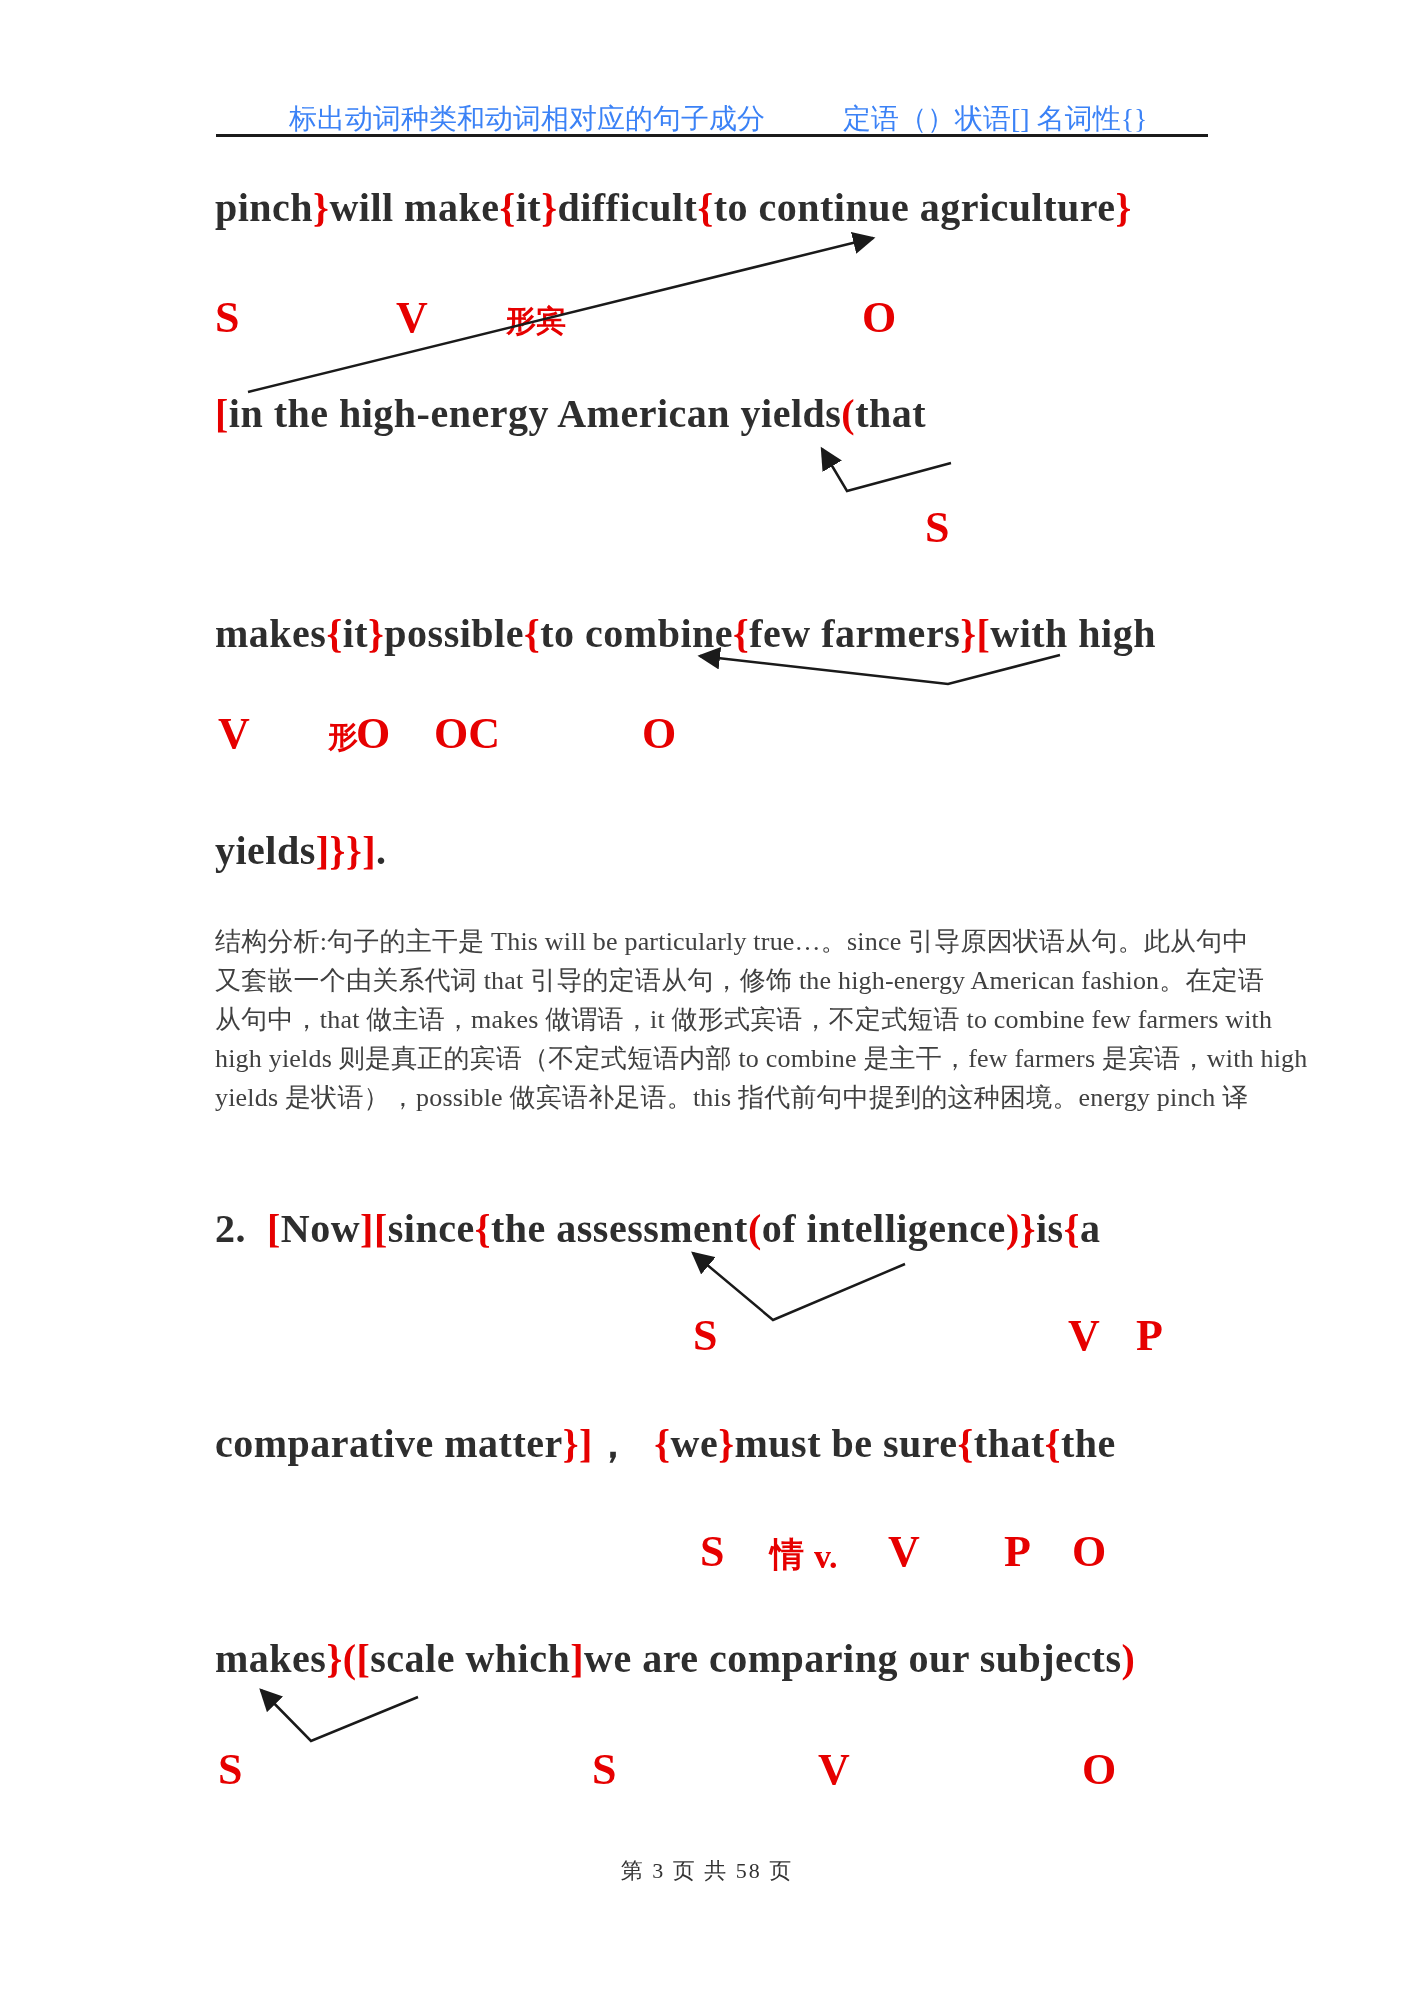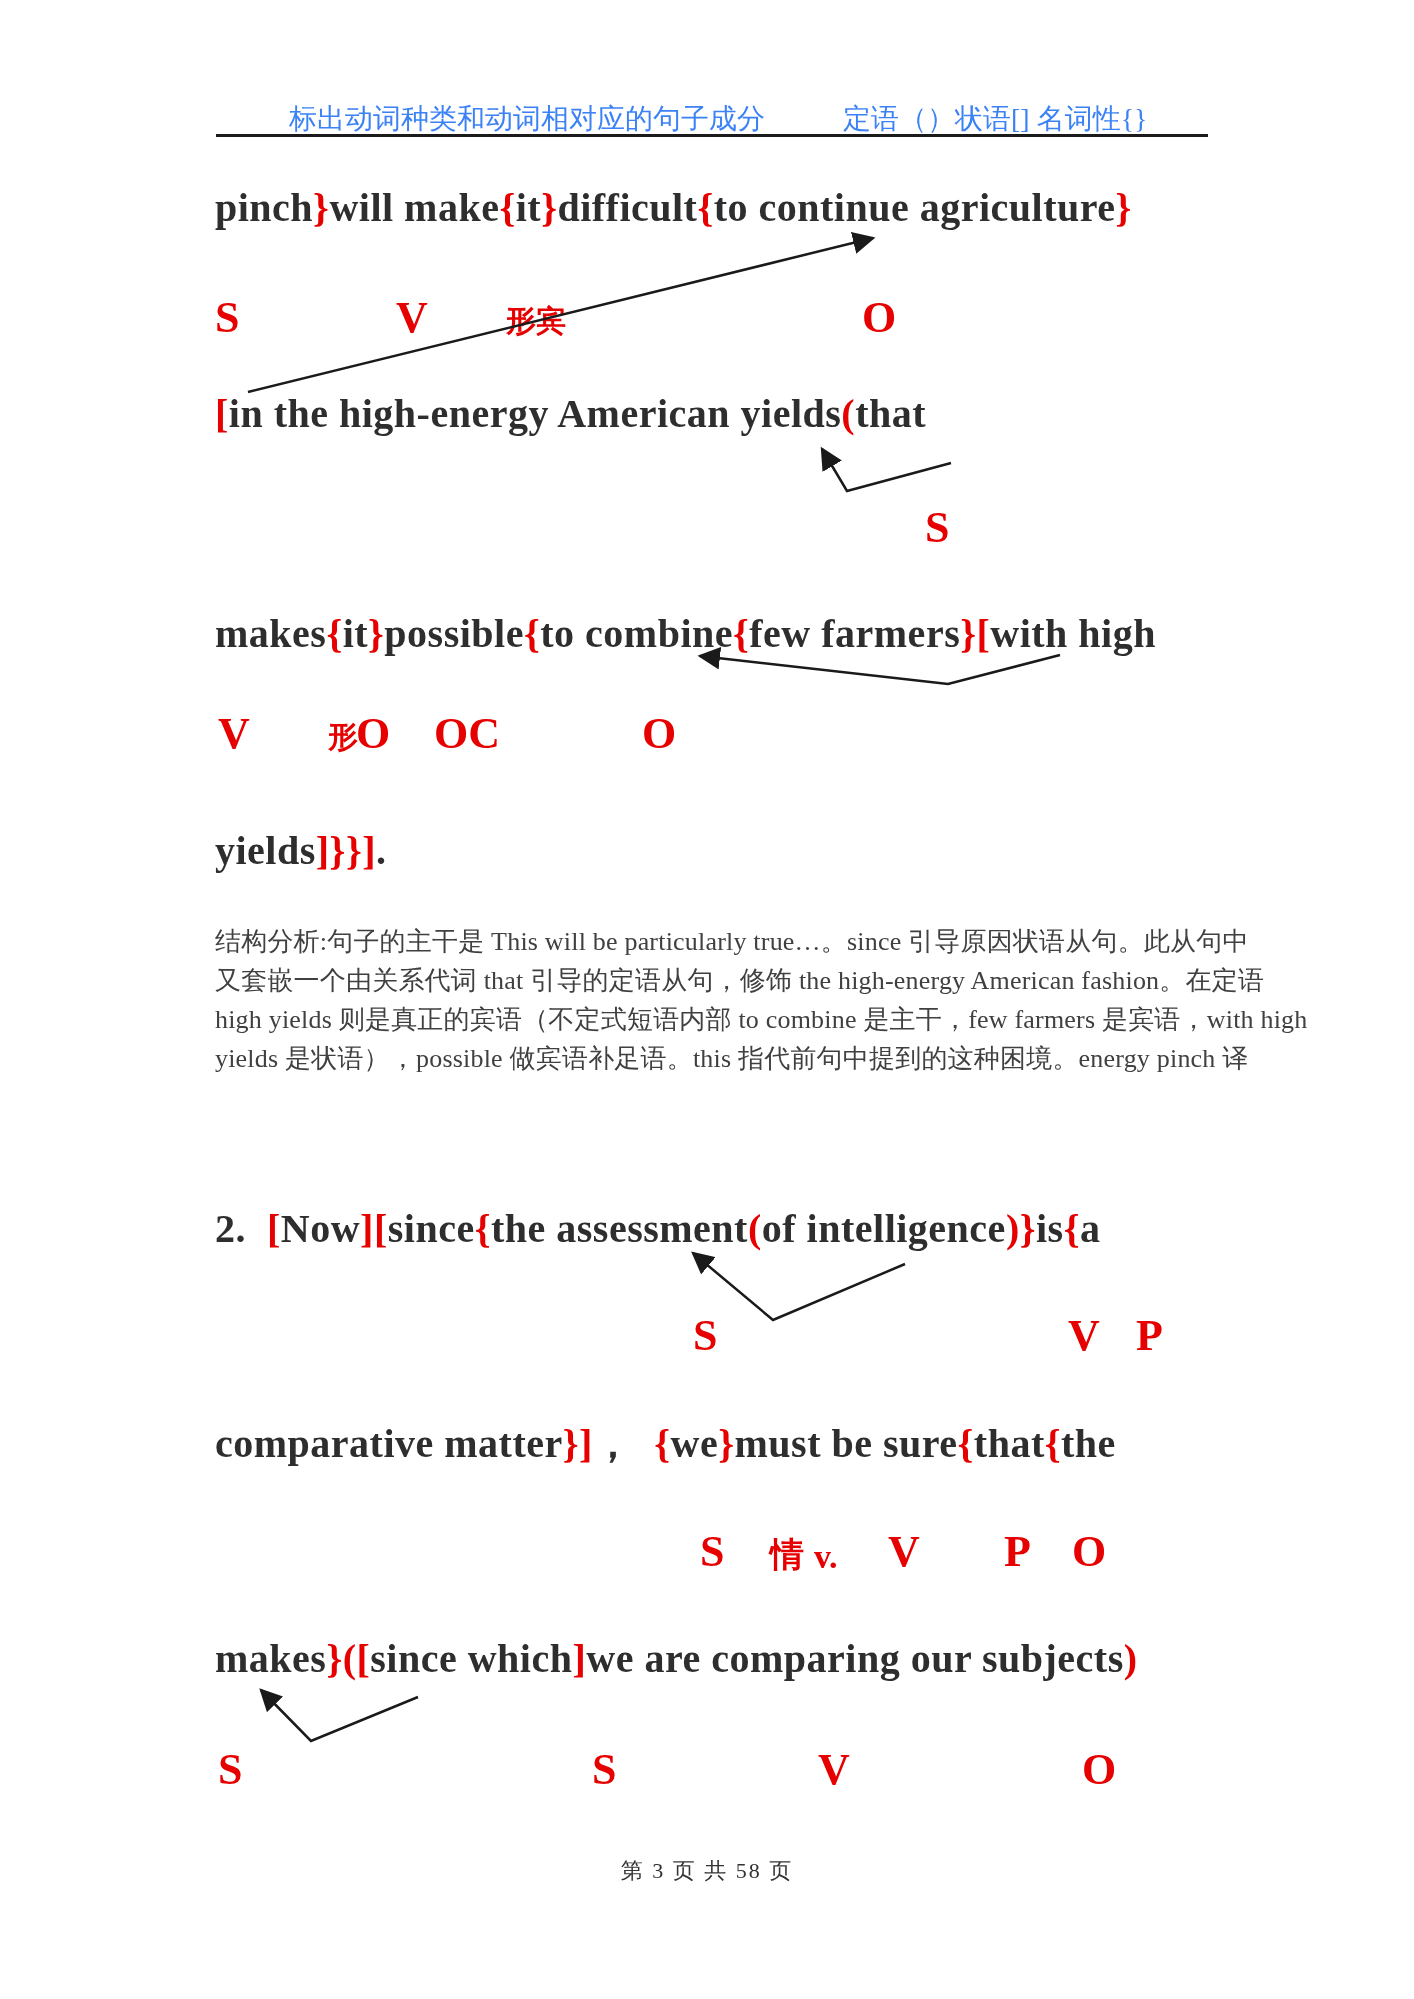--- a/index.html
+++ b/index.html
@@ -61,40 +61,41 @@
 <span class="abs glabel-sm" style="left:328px;top:722px;">形</span>
 <span class="abs glabel" style="left:356px;top:712px;">O</span>
 <span class="abs glabel" style="left:434px;top:712px;">OC</span>
 <span class="abs glabel" style="left:642px;top:712px;">O</span>
 
 <div class="abs sline" style="left:215px;top:827px;"><span class="seg-ink">yields</span><span class="seg-red">]}}]</span><span class="seg-ink">.</span></div>
 
 <div class="abs" style="left:215px;top:922px;">
   <div class="para-line">结构分析:句子的主干是 This will be particularly true…。since 引导原因状语从句。此从句中</div>
   <div class="para-line">又套嵌一个由关系代词 that 引导的定语从句，修饰 the high-energy American fashion。在定语</div>
+  <div class="para-line">从句中，that 做主语，makes 做谓语，it 做形式宾语，不定式短语 to combine few farmers with</div>
   <div class="para-line">high yields 则是真正的宾语（不定式短语内部 to combine 是主干，few farmers 是宾语，with high</div>
   <div class="para-line">yields 是状语），possible 做宾语补足语。this 指代前句中提到的这种困境。energy pinch 译</div>
 </div>
 
 <div class="abs sline" style="left:215px;top:1205px;"><span class="seg-ink">2.  </span><span class="seg-red">[</span><span class="seg-ink">Now</span><span class="seg-red">][</span><span class="seg-ink">since</span><span class="seg-red">{</span><span class="seg-ink">the assessment</span><span class="seg-red">(</span><span class="seg-ink">of intelligence</span><span class="seg-red">)}</span><span class="seg-ink">is</span><span class="seg-red">{</span><span class="seg-ink">a</span></div>
 
 <span class="abs glabel" style="left:693px;top:1314px;">S</span>
 <span class="abs glabel" style="left:1068px;top:1314px;">V</span>
 <span class="abs glabel" style="left:1136px;top:1314px;">P</span>
 
 <div class="abs sline" style="left:215px;top:1420px;"><span class="seg-ink">comparative matter</span><span class="seg-red">}]</span><span class="seg-ink">，  </span><span class="seg-red">{</span><span class="seg-ink">we</span><span class="seg-red">}</span><span class="seg-ink">must be sure</span><span class="seg-red">{</span><span class="seg-ink">that</span><span class="seg-red">{</span><span class="seg-ink">the</span></div>
 
 <span class="abs glabel" style="left:700px;top:1530px;">S</span>
 <span class="abs glabel-md" style="left:770px;top:1538px;">情</span>
 <span class="abs glabel-md" style="left:814px;top:1540px;">v.</span>
 <span class="abs glabel" style="left:888px;top:1530px;">V</span>
 <span class="abs glabel" style="left:1004px;top:1530px;">P</span>
 <span class="abs glabel" style="left:1072px;top:1530px;">O</span>
 
-<div class="abs sline" style="left:215px;top:1635px;"><span class="seg-ink">makes</span><span class="seg-red">}([</span><span class="seg-ink">since which</span><span class="seg-red">]</span><span class="seg-ink">we are comparing our subjects</span><span class="seg-red">)</span></div>
+<div class="abs sline" style="left:215px;top:1635px;"><span class="seg-ink">makes</span><span class="seg-red">}([</span><span class="seg-ink">scale which</span><span class="seg-red">]</span><span class="seg-ink">we are comparing our subjects</span><span class="seg-red">)</span></div>
 
 <span class="abs glabel" style="left:218px;top:1748px;">S</span>
 <span class="abs glabel" style="left:592px;top:1748px;">S</span>
 <span class="abs glabel" style="left:818px;top:1748px;">V</span>
 <span class="abs glabel" style="left:1082px;top:1748px;">O</span>
 
 <div class="abs footer" style="top:1856px;left:0;">第 3 页 共 58 页</div>
 
 <svg class="overlay" width="1414" height="1999" viewBox="0 0 1414 1999">
   <defs>

